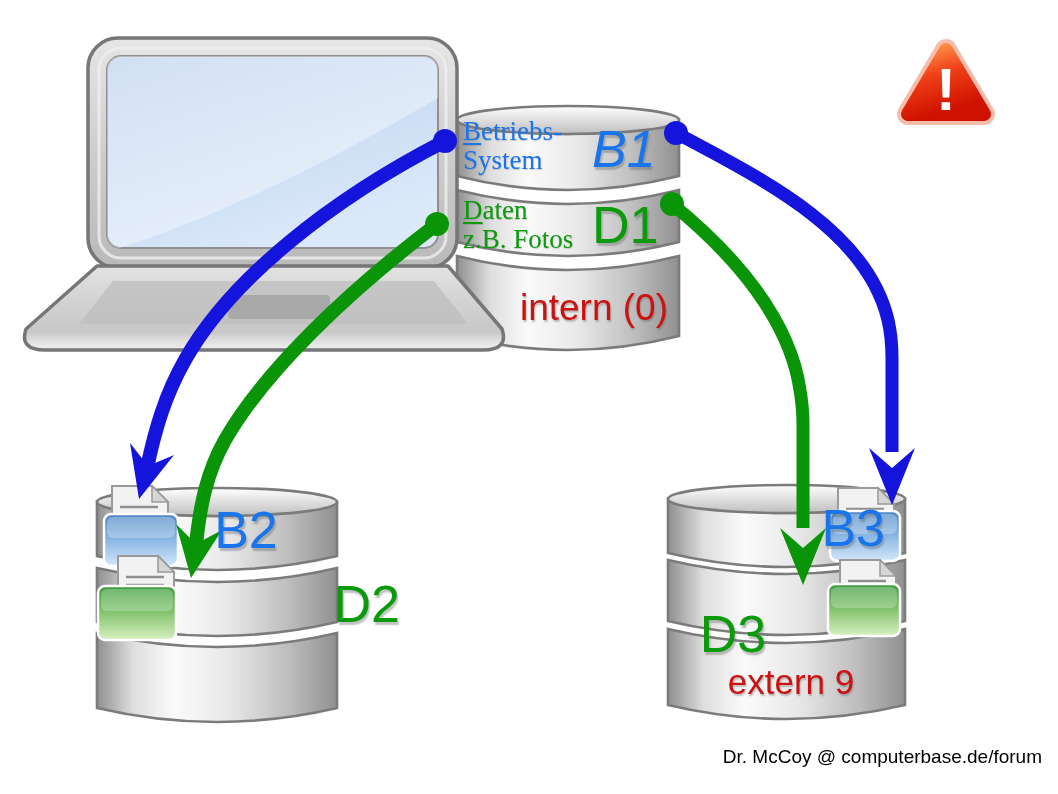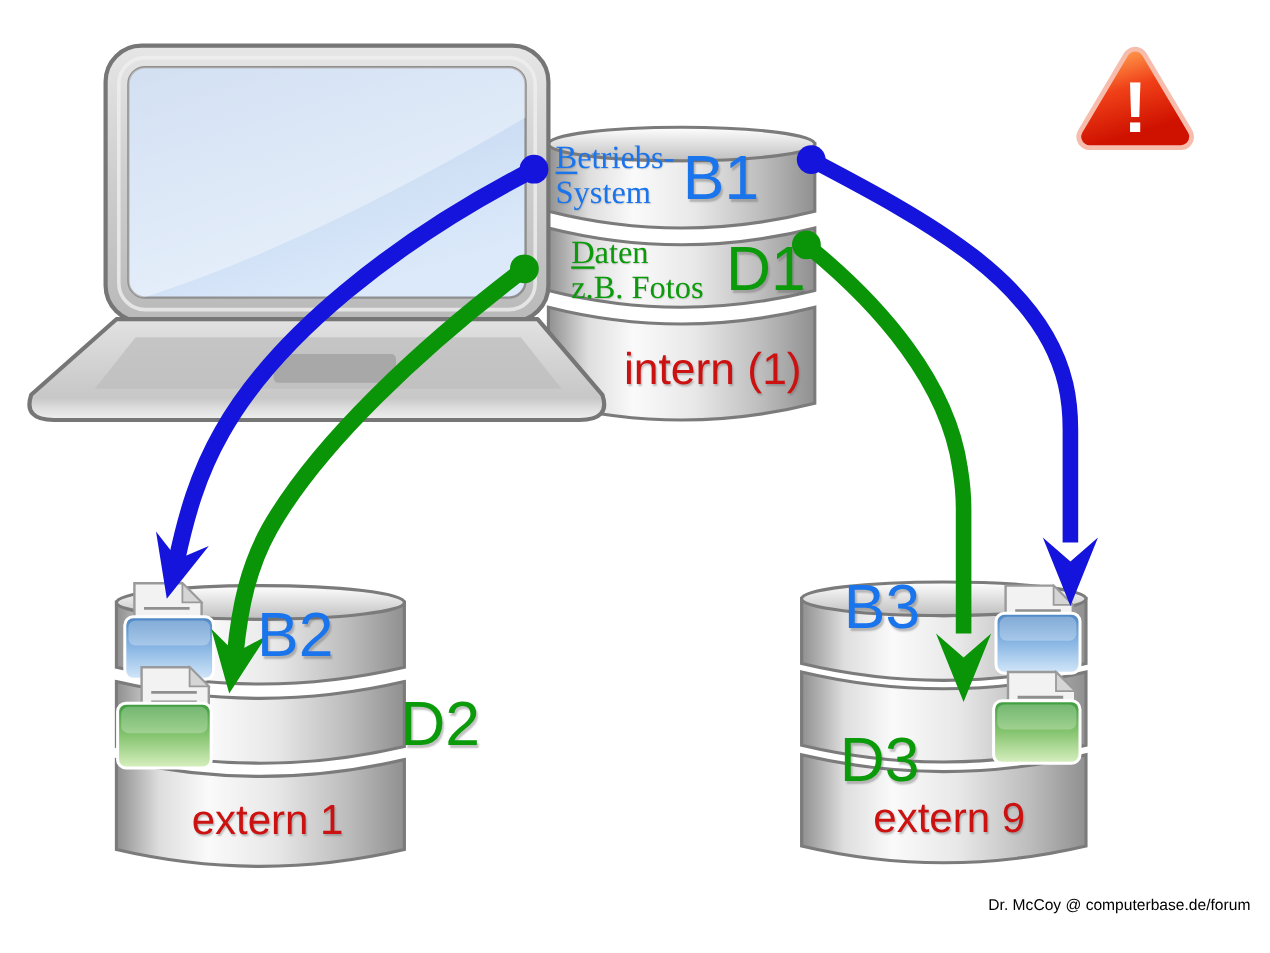--- a/index.html
+++ b/index.html
@@ -1,29 +1,29 @@
 <!DOCTYPE html>
 <html lang="de"><head>
 <meta charset="utf-8">
 <style>
   html,body{margin:0;padding:0;background:#fff;}
   .stage{position:relative;width:1058px;height:794px;background:#ffffff;overflow:hidden;
          font-family:"Liberation Sans", sans-serif;}
   .stage svg{position:absolute;left:0;top:0;}
   .txt{position:absolute;white-space:nowrap;line-height:1;}
   .os{color:#1a74ec;}
-  .data{color:#0a9a0a;margin-left:13px;}
+  .data{color:#0a9a0a;}
   .drive{color:#cc1111;}
   .lbl{font-size:27px;line-height:29px;text-shadow:0.5px 1px 1px rgba(120,120,120,.35);font-family:Liberation Serif, serif;}
   .lbl .u{text-decoration:underline;text-underline-offset:3px;}
   .bigid{font-size:52px;text-shadow:1.5px 2.5px 1.5px rgba(100,100,100,.40);}
   .midid{font-size:52px;text-shadow:1.5px 2.5px 1.5px rgba(100,100,100,.40);}
   .dname{font-size:37px;text-shadow:1px 2px 1.5px rgba(100,100,100,.40);}
   .centered{text-align:center;width:300px;margin-left:-150px;}
-  .credit{font-size:13px;color:#000;right:16px;top:747px;}
+  .credit{font-size:19px;color:#000;right:16px;top:747px;}
 </style>
 </head>
 <body>
 
 <div class="stage">
 
 <svg width="1058" height="794" viewBox="0 0 1058 794">
   <defs>
     <linearGradient id="cylGrad" x1="0" y1="0" x2="1" y2="0">
       <stop offset="0" stop-color="#8f8f8f"></stop>
@@ -197,34 +197,33 @@
     <path d="M946,50 L908,114 L984,114 Z" fill="url(#warnGrad)" stroke="url(#warnGrad)" stroke-width="14" stroke-linejoin="round"></path>
     <text x="946" y="110" text-anchor="middle" font-family="Liberation Sans, sans-serif" font-size="60" font-weight="bold" fill="#ffffff">!</text>
   </g>
 </svg>
 
 <div class="txt lbl os" style="left:463px;top:117px;">
   <div><span class="u">B</span><span>etriebs-</span></div>
   <div>System</div>
 </div>
 
-<div class="txt bigid os" style="left:569px;top:123px;">B1</div>
+<div class="txt bigid os" style="left:592px;top:123px;font-style:italic;">B1</div>
 
 <div class="txt lbl data" style="left:463px;top:196px;">
   <div><span class="u">D</span><span>aten</span></div>
   <div>z.B. Fotos</div>
 </div>
 
 <div class="txt bigid data" style="left:592px;top:199px;">D1</div>
 
-<div class="txt dname drive centered" style="left:594px;top:289px;">intern (1)</div>
+<div class="txt dname drive centered" style="left:594px;top:289px;">intern (0)</div>
 
 <div class="txt midid os centered" style="left:246px;top:504px;">B2</div>
 <div class="txt midid data centered" style="left:250px;top:578px;text-align:right;">D2</div>
-<div class="txt dname drive centered" style="left:223px;top:666px;font-size:35px;">extern 1</div>
-
-<div class="txt midid os centered" style="left:735px;top:480px;">B3</div>
+
+<div class="txt midid os centered" style="left:735px;top:502px;text-align:right;">B3</div>
 <div class="txt midid data centered" style="left:733px;top:608px;">D3</div>
 <div class="txt dname drive centered" style="left:791px;top:664px;font-size:35px;">extern 9</div>
 
 <div class="txt credit">Dr. McCoy @ computerbase.de/forum</div>
 
 </div>
 
 </body></html>

